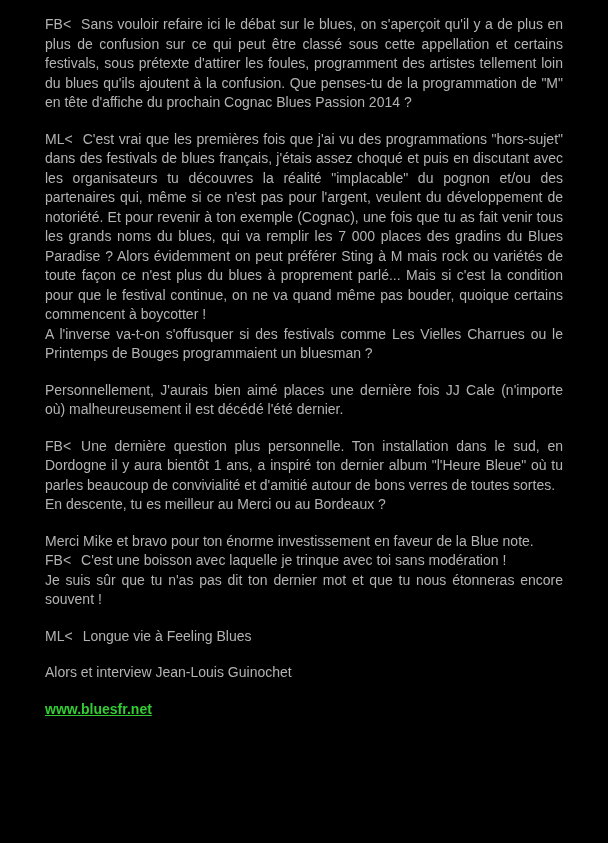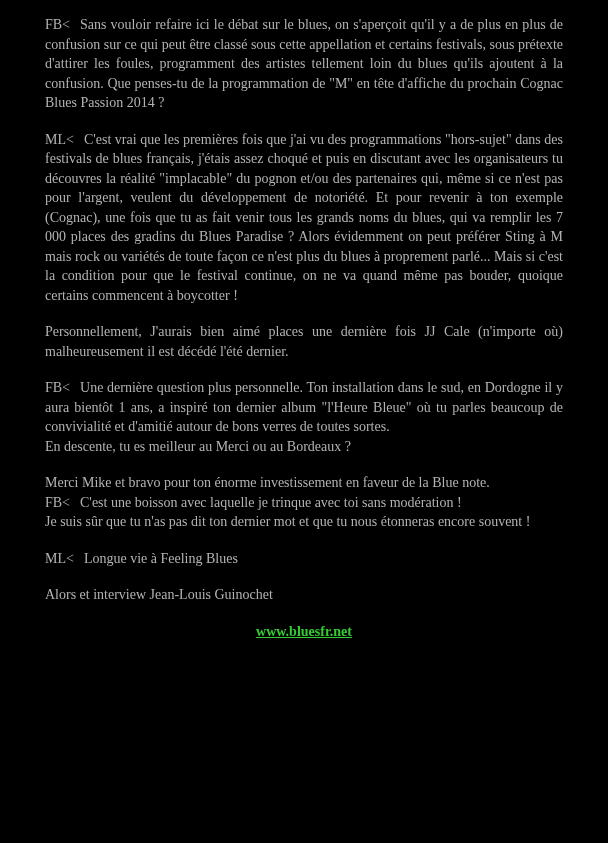--- a/index.html
+++ b/index.html
@@ -9,57 +9,57 @@
     height: 843px;
     overflow: hidden;
     background: #000000;
   }
   .page {
     box-sizing: border-box;
     width: 608px;
     height: 732px;
     background: #000000;
     padding: 15px 45px 0 45px;
-    font-family: Liberation Serif, serif;
+    font-family: Liberation Sans, sans-serif;
     font-size: 14px;
     line-height: 19.5px;
     color: #b3b3b3;
     font-weight: 500;
   }
   .block {
     margin: 0 0 17px 0;
   }
   .seg {
     margin: 0;
     text-align: justify;
   }
   .speaker {
     margin-right: 10px;
     white-space: nowrap;
   }
   .link-row {
-    text-align: center;
   }
   .site-link {
     color: #33cc33;
     text-decoration: underline;
     font-weight: bold;
   }
 </style>
 </head>
 <body>
 
 <div class="page">
 
   <div class="block">
     <p class="seg"><span class="speaker">FB&lt;</span><span>Sans vouloir refaire ici le débat sur le blues, on s'aperçoit qu'il y a de plus en plus de confusion sur ce qui peut être classé sous cette appellation et certains festivals, sous prétexte d'attirer les foules, programment des artistes tellement loin du blues qu'ils ajoutent à la confusion. Que penses-tu de la programmation de "M" en tête d'affiche du prochain Cognac Blues Passion 2014 ?</span></p>
   </div>
 
   <div class="block">
     <p class="seg"><span class="speaker">ML&lt;</span><span>C'est vrai que les premières fois que j'ai vu des programmations "hors-sujet" dans des festivals de blues français, j'étais assez choqué et puis en discutant avec les organisateurs tu découvres la réalité "implacable" du pognon et/ou des partenaires qui, même si ce n'est pas pour l'argent, veulent du développement de notoriété. Et pour revenir à ton exemple (Cognac), une fois que tu as fait venir tous les grands noms du blues, qui va remplir les 7 000 places des gradins du Blues Paradise ? Alors évidemment on peut préférer Sting à M mais rock ou variétés de toute façon ce n'est plus du blues à proprement parlé... Mais si c'est la condition pour que le festival continue, on ne va quand même pas bouder, quoique certains commencent à boycotter !</span></p>
+    <p class="seg"><span>A l'inverse va-t-on s'offusquer si des festivals comme Les Vielles Charrues ou le Printemps de Bouges programmaient un bluesman ?</span></p>
   </div>
 
   <div class="block">
     <p class="seg"><span>Personnellement, J'aurais bien aimé places une dernière fois JJ Cale (n'importe où) malheureusement il est décédé l'été dernier.</span></p>
   </div>
 
   <div class="block">
     <p class="seg"><span class="speaker">FB&lt;</span><span>Une dernière question plus personnelle. Ton installation dans le sud, en Dordogne il y aura bientôt 1 ans, a inspiré ton dernier album "l'Heure Bleue" où tu parles beaucoup de convivialité et d'amitié autour de bons verres de toutes sortes.</span></p>
     <p class="seg"><span>En descente, tu es meilleur au Merci ou au Bordeaux ?</span></p>
   </div>

